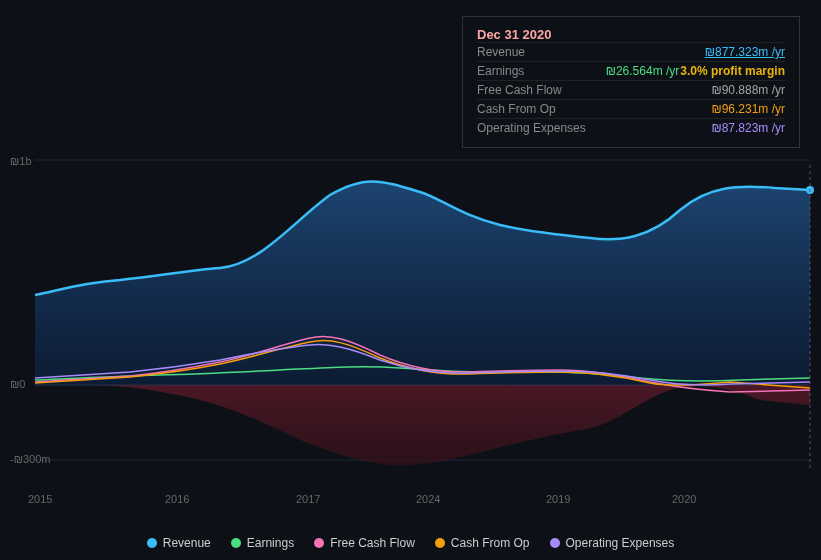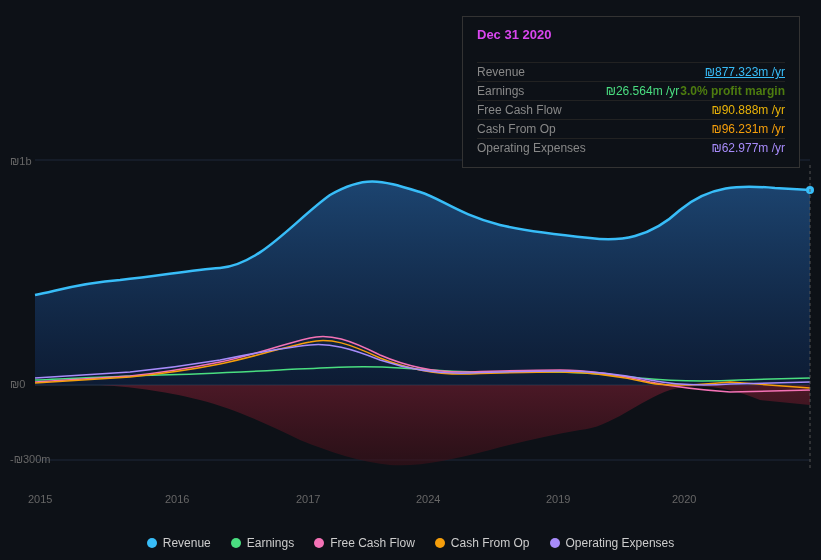--- a/index.html
+++ b/index.html
@@ -27,48 +27,48 @@
       width: 338px;
       background: #0d1117;
       border: 1px solid #333;
       padding: 10px 14px;
       z-index: 10;
     }
 
     #tooltip-title {
       font-size: 13px;
       font-weight: bold;
-      color: #d946ef;
-      margin-bottom: 20px;
+      color: #fca5a5;
+      margin-bottom: 0;
     }
 
     .tooltip-row {
       display: flex;
       justify-content: space-between;
       font-size: 12px;
       padding: 2px 0;
       border-top: 1px solid #222;
     }
 
     .tooltip-label {
       color: #888;
     }
 
     .tooltip-value {
       color: #fff;
     }
 
     .tooltip-value.blue { color: #38bdf8; text-decoration: underline; }
     .tooltip-value.green { color: #4ade80; }
-    .tooltip-value.cyan { color: #eab308; }
+    .tooltip-value.cyan { color: #a3a3a3; }
     .tooltip-value.orange { color: #f59e0b; }
     .tooltip-value.purple { color: #a78bfa; }
 
     .profit-margin {
-      color: #4d7c0f;
+      color: #eab308;
       font-weight: bold;
       font-size: 12px;
     }
 
     
     .y-label {
       position: absolute;
       font-size: 11px;
       color: #666;
       left: 10px;
@@ -213,21 +213,21 @@
       <span class="tooltip-value cyan">₪90.888m /yr</span>
     </div>
 
     <div class="tooltip-row">
       <span class="tooltip-label">Cash From Op</span>
       <span class="tooltip-value orange">₪96.231m /yr</span>
     </div>
 
     <div class="tooltip-row">
       <span class="tooltip-label">Operating Expenses</span>
-      <span class="tooltip-value purple">₪62.977m /yr</span>
+      <span class="tooltip-value purple">₪87.823m /yr</span>
     </div>
   </div>
 
   <div id="legend">
     <div class="legend-item">
       <div class="legend-dot" style="background-color: #38bdf8;"></div>
       <span>Revenue</span>
     </div>
     <div class="legend-item">
       <div class="legend-dot" style="background-color: #4ade80;"></div>

